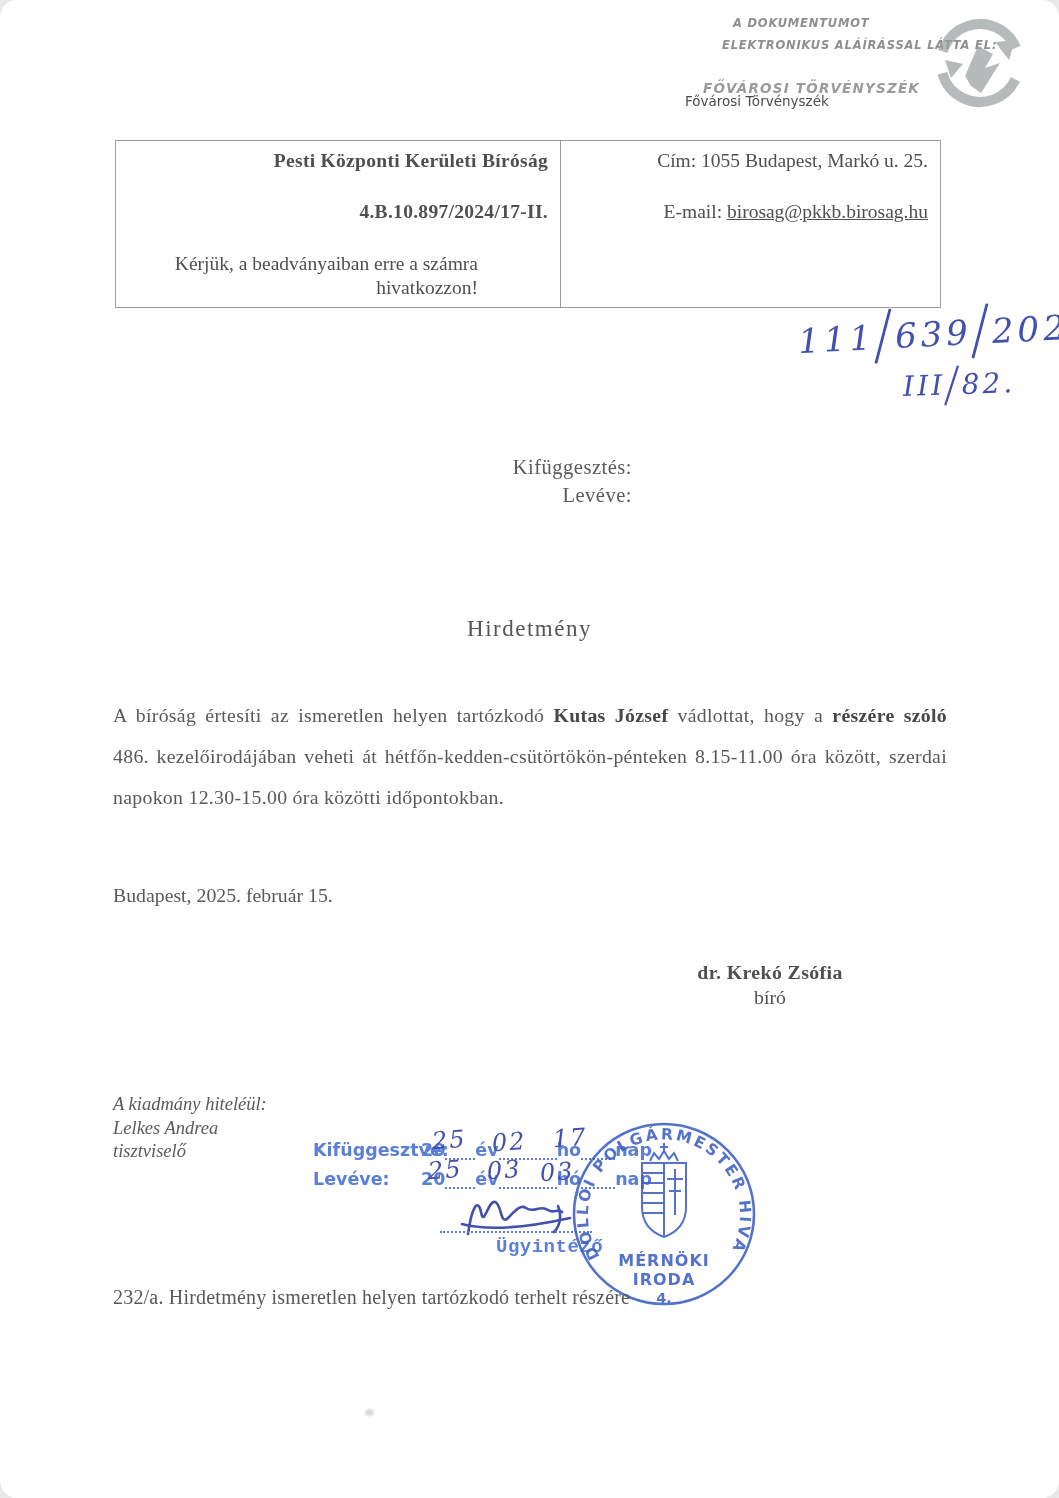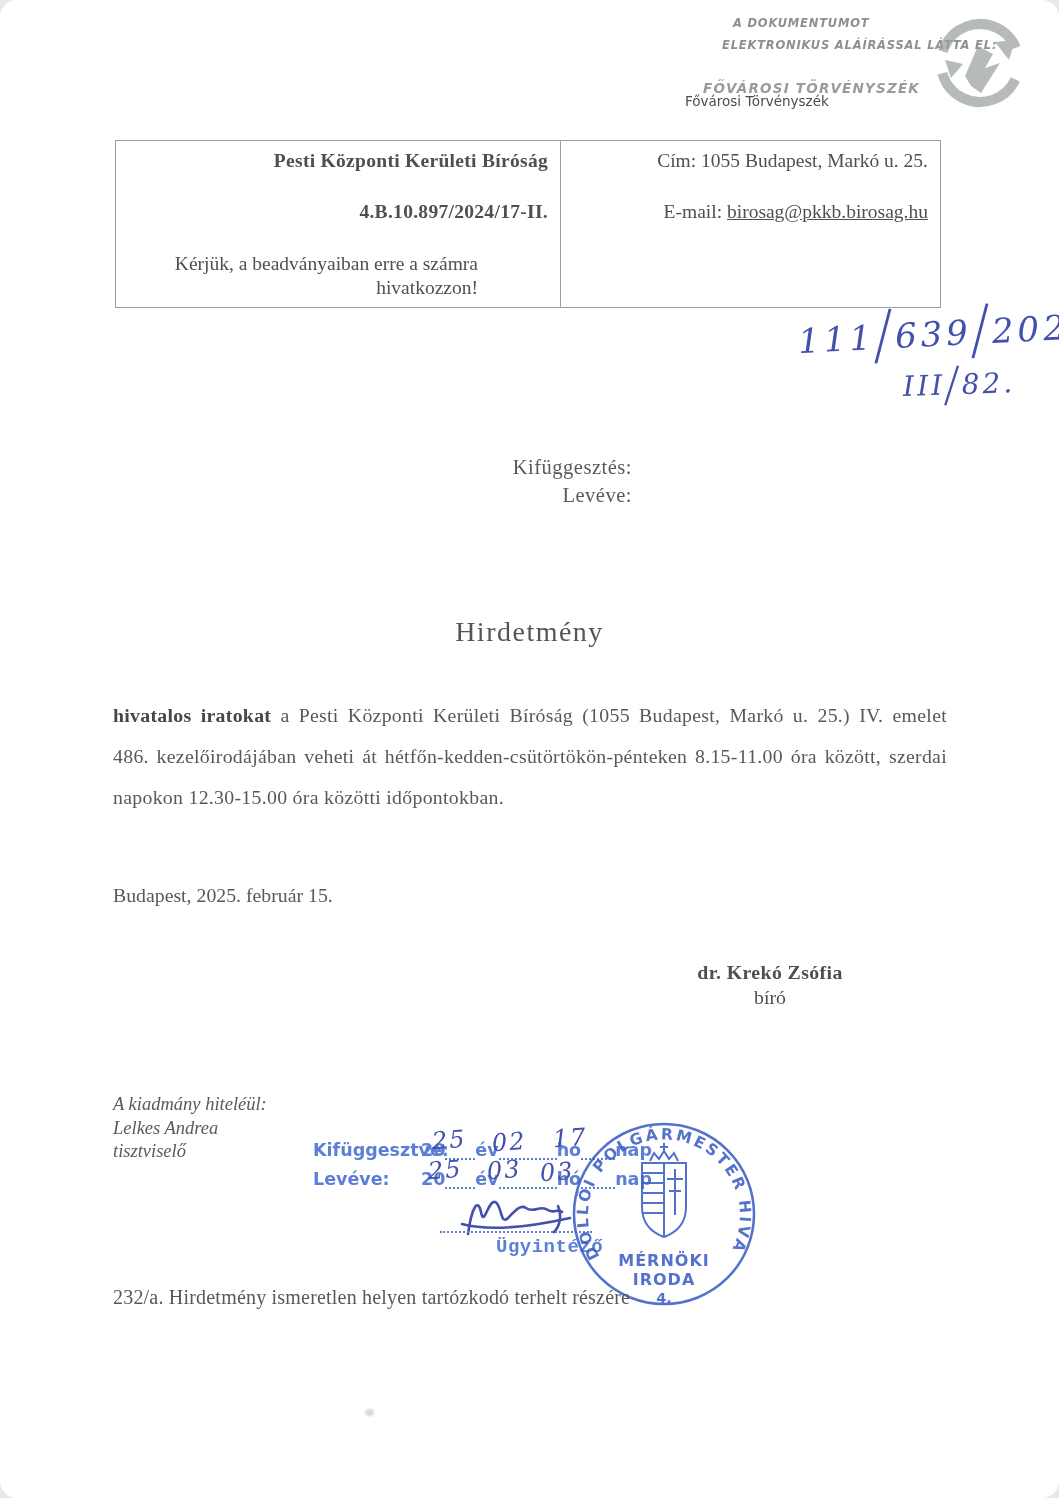--- a/index.html
+++ b/index.html
@@ -34,21 +34,21 @@
     position:relative;top:-2px;margin:0 2px;}
   .hw-reg2{font-size:28px;letter-spacing:3px;transform:rotate(-2deg);white-space:nowrap;}
   .hw-reg2 .slash{display:inline-block;transform:scaleY(1.8) rotate(6deg);margin:0 2px;}
   .hw-digit{font-family:"DejaVu Serif",serif;font-style:italic;color:#4350ad;
     font-size:24px;letter-spacing:2px;transform:rotate(-4deg);}
 
   
   .post-labels{left:400px;top:453px;width:232px;text-align:right;font-size:20.5px;
     color:#5a5a5a;line-height:28px;letter-spacing:.5px;}
 
-  .doc-title{left:0;top:616px;width:1059px;text-align:center;font-size:28px;
+  .doc-title{left:0;top:616px;width:1059px;text-align:center;font-size:23px;
     color:#555;letter-spacing:1.5px;}
 
   
   .body-par{left:113px;top:695px;width:834px;font-size:19.8px;color:#585858;
     letter-spacing:.3px;}
   .body-par .jline{line-height:41px;text-align:justify;text-align-last:justify;}
   .body-par .lline{line-height:41px;}
   .body-par b{color:#474747;}
   .date-line{left:113px;top:884px;font-size:19.8px;color:#585858;}
 
@@ -119,21 +119,21 @@
   </div>
 
   <div class="abs post-labels">
     <div>Kifüggesztés:</div>
     <div>Levéve:</div>
   </div>
 
   <div class="abs doc-title">Hirdetmény</div>
 
   <div class="abs body-par">
-    <div class="jline"><b>hivatalos iratokat</b><span> a Pesti Központi Kerületi Bíróság (1055 Budapest, Markó u. 25.) IV. emelet</span></div>
+    <div class="jline"><span>A bíróság értesíti az ismeretlen helyen tartózkodó </span><b>Kutas József</b><span> vádlottat, hogy a </span><b>részére szóló</b></div>
     <div class="jline"><span>486. kezelőirodájában veheti át hétfőn-kedden-csütörtökön-pénteken 8.15-11.00 óra között, szerdai</span></div>
     <div class="lline"><span>napokon 12.30-15.00 óra közötti időpontokban.</span></div>
   </div>
 
   <div class="abs date-line">Budapest, 2025. február 15.</div>
 
   <div class="abs judge">
     <div class="jname">dr. Krekó Zsófia</div>
     <div>bíró</div>
   </div>

